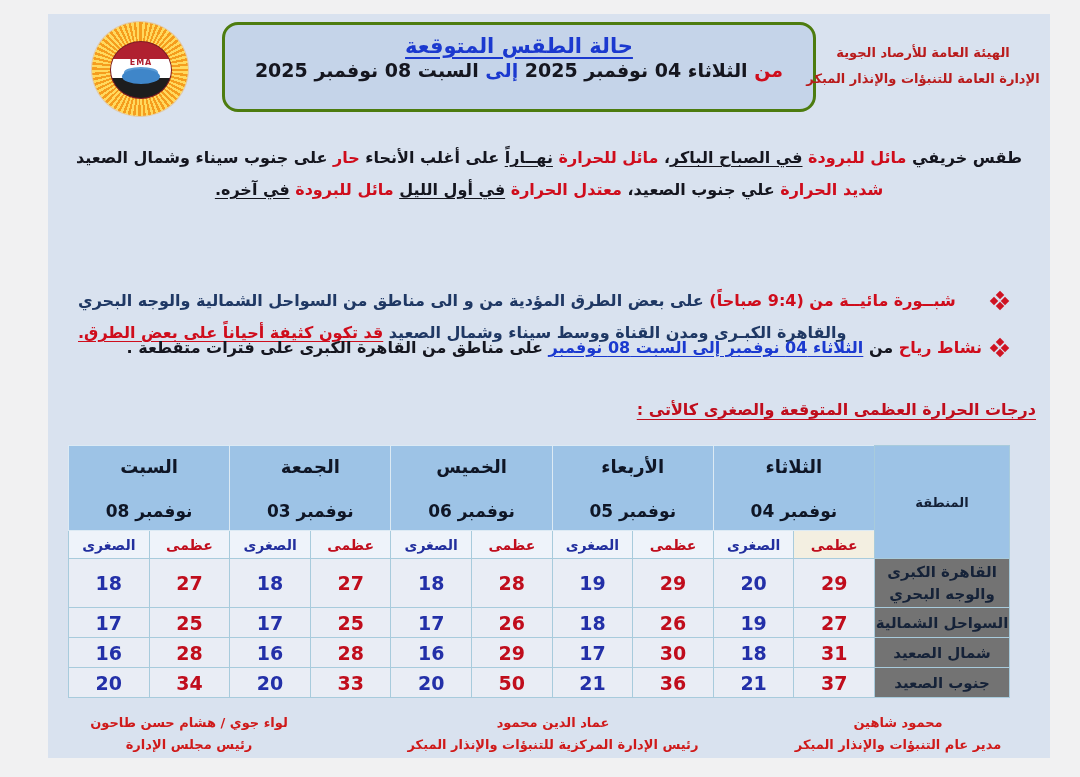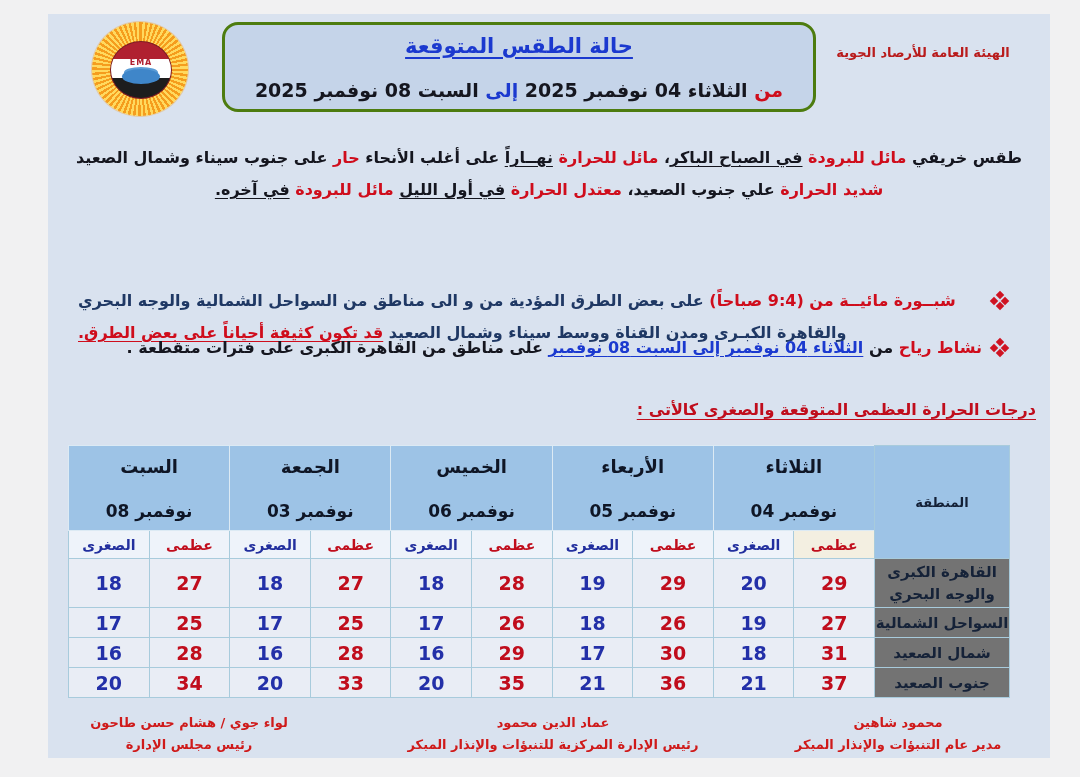--- a/index.html
+++ b/index.html
@@ -19,21 +19,21 @@
     background:linear-gradient(to bottom,#b02030 0%,#b02030 30%,#ffffff 30%,#ffffff 64%,#1d1d1d 64%,#1d1d1d 100%);}
   .ema-text{position:absolute;left:0;right:0;top:16px;text-align:center;
     font-size:8px;color:#b02030;letter-spacing:1px;}
   .cloud{position:absolute;left:11px;top:27px;width:38px;height:15px;border-radius:50%;
     background:#3f86c9;box-shadow:0 -4px 0 -2px #5a9bd5;}
 
   
   .title-box{position:absolute;left:174px;top:8px;width:588px;height:84px;
     background:#c5d4e9;border:3px solid #4d7c0f;border-radius:16px;text-align:center;}
   .title-main{margin-top:9px;font-size:21px;color:#1b39cf;text-decoration:underline;text-underline-offset:4px;}
-  .title-sub{margin-top:21px;font-size:19px;}
+  .title-sub{margin-top:1px;font-size:19px;}
 
   
   .org{position:absolute;left:752px;top:26px;width:246px;text-align:center;
     font-size:13px;line-height:26px;color:#b91c1c;}
 
   
   .para{position:absolute;font-size:16px;line-height:32px;}
   .p1{left:10px;top:128px;right:10px;text-align:center;}
   .p2{left:30px;top:224px;right:40px;text-align:left;padding-right:28px;margin-top:47px;}
   .p3{left:30px;top:318px;right:40px;text-align:right;padding-right:28px;}
@@ -95,20 +95,21 @@
     </div>
   </div>
 
   <div class="title-box" dir="rtl">
     <div class="title-main">حالة الطقس المتوقعة</div>
     <div class="title-sub" dir="rtl"><span class="seg-red">من </span><span class="seg-dark">الثلاثاء 04 نوفمبر 2025 </span><span class="seg-blue">إلى </span><span class="seg-dark">السبت 08 نوفمبر 2025</span></div>
   </div>
 
   <div class="org" dir="rtl">
     <div>الهيئة العامة للأرصاد الجوية</div>
+    <div>الإدارة العامة للتنبؤات والإنذار المبكر</div>
   </div>
 
   <div class="para p1" dir="rtl"><span class="seg-dark">طقس خريفي </span><span class="seg-red">مائل للبرودة </span><span class="seg-dark seg-u">في الصباح الباكر</span><span class="seg-dark">، </span><span class="seg-red">مائل للحرارة </span><span class="seg-dark seg-u">نهــاراً</span><span class="seg-dark"> على أغلب الأنحاء </span><span class="seg-red">حار </span><span class="seg-dark">على جنوب سيناء وشمال الصعيد </span><span class="seg-red">شديد الحرارة </span><span class="seg-dark">علي جنوب الصعيد، </span><span class="seg-red">معتدل الحرارة </span><span class="seg-dark seg-u">في أول الليل</span><span class="seg-dark"> </span><span class="seg-red">مائل للبرودة </span><span class="seg-dark seg-u">في آخره.</span></div>
 
   <div class="para p2" dir="rtl">
     <span class="bullet">
         <i></i>
         <i></i>
         <i></i>
         <i></i>
@@ -214,21 +215,21 @@
           <td class="min">16</td>
         </tr>
         <tr>
           <td class="region">
             <div>جنوب الصعيد</div>
           </td>
           <td class="max">37</td>
           <td class="min">21</td>
           <td class="max">36</td>
           <td class="min">21</td>
-          <td class="max">35</td>
+          <td class="max">50</td>
           <td class="min">20</td>
           <td class="max">33</td>
           <td class="min">20</td>
           <td class="max">34</td>
           <td class="min">20</td>
         </tr>
       </tbody>
   </table>
 
   <div class="sigs">

